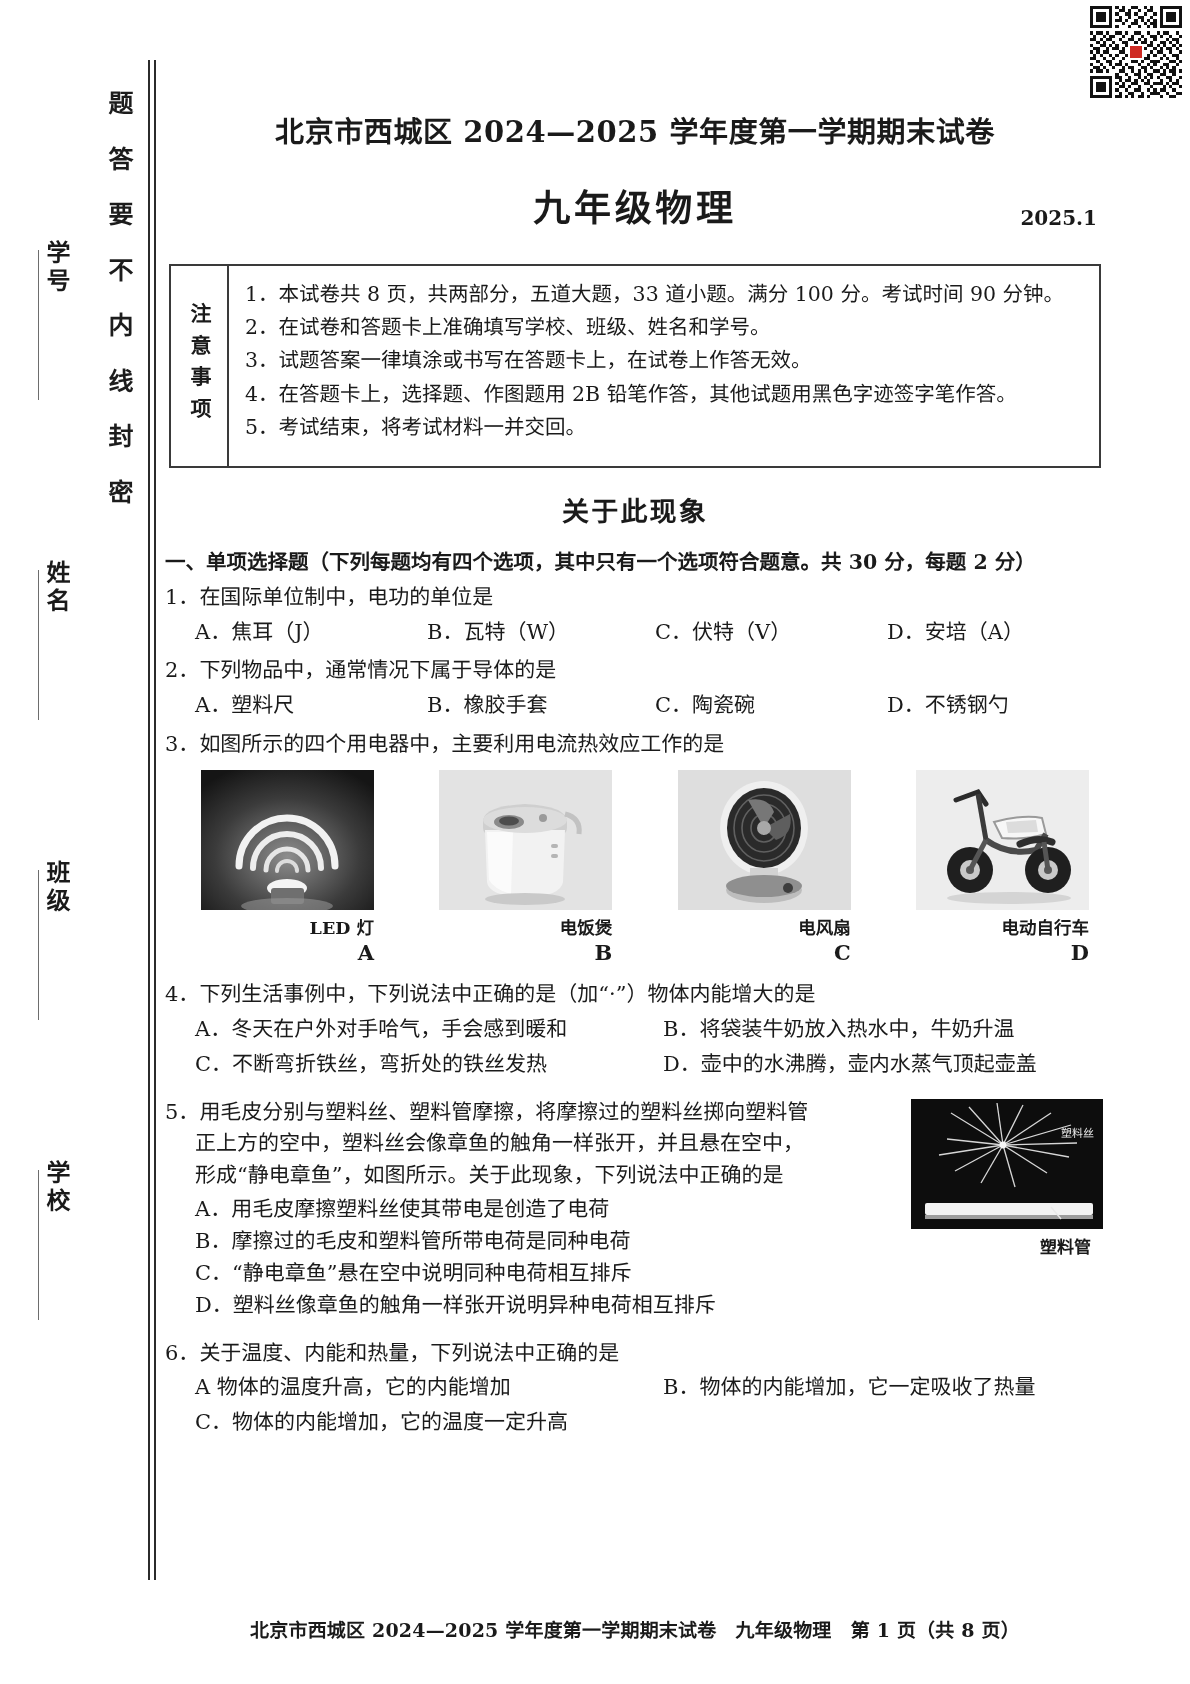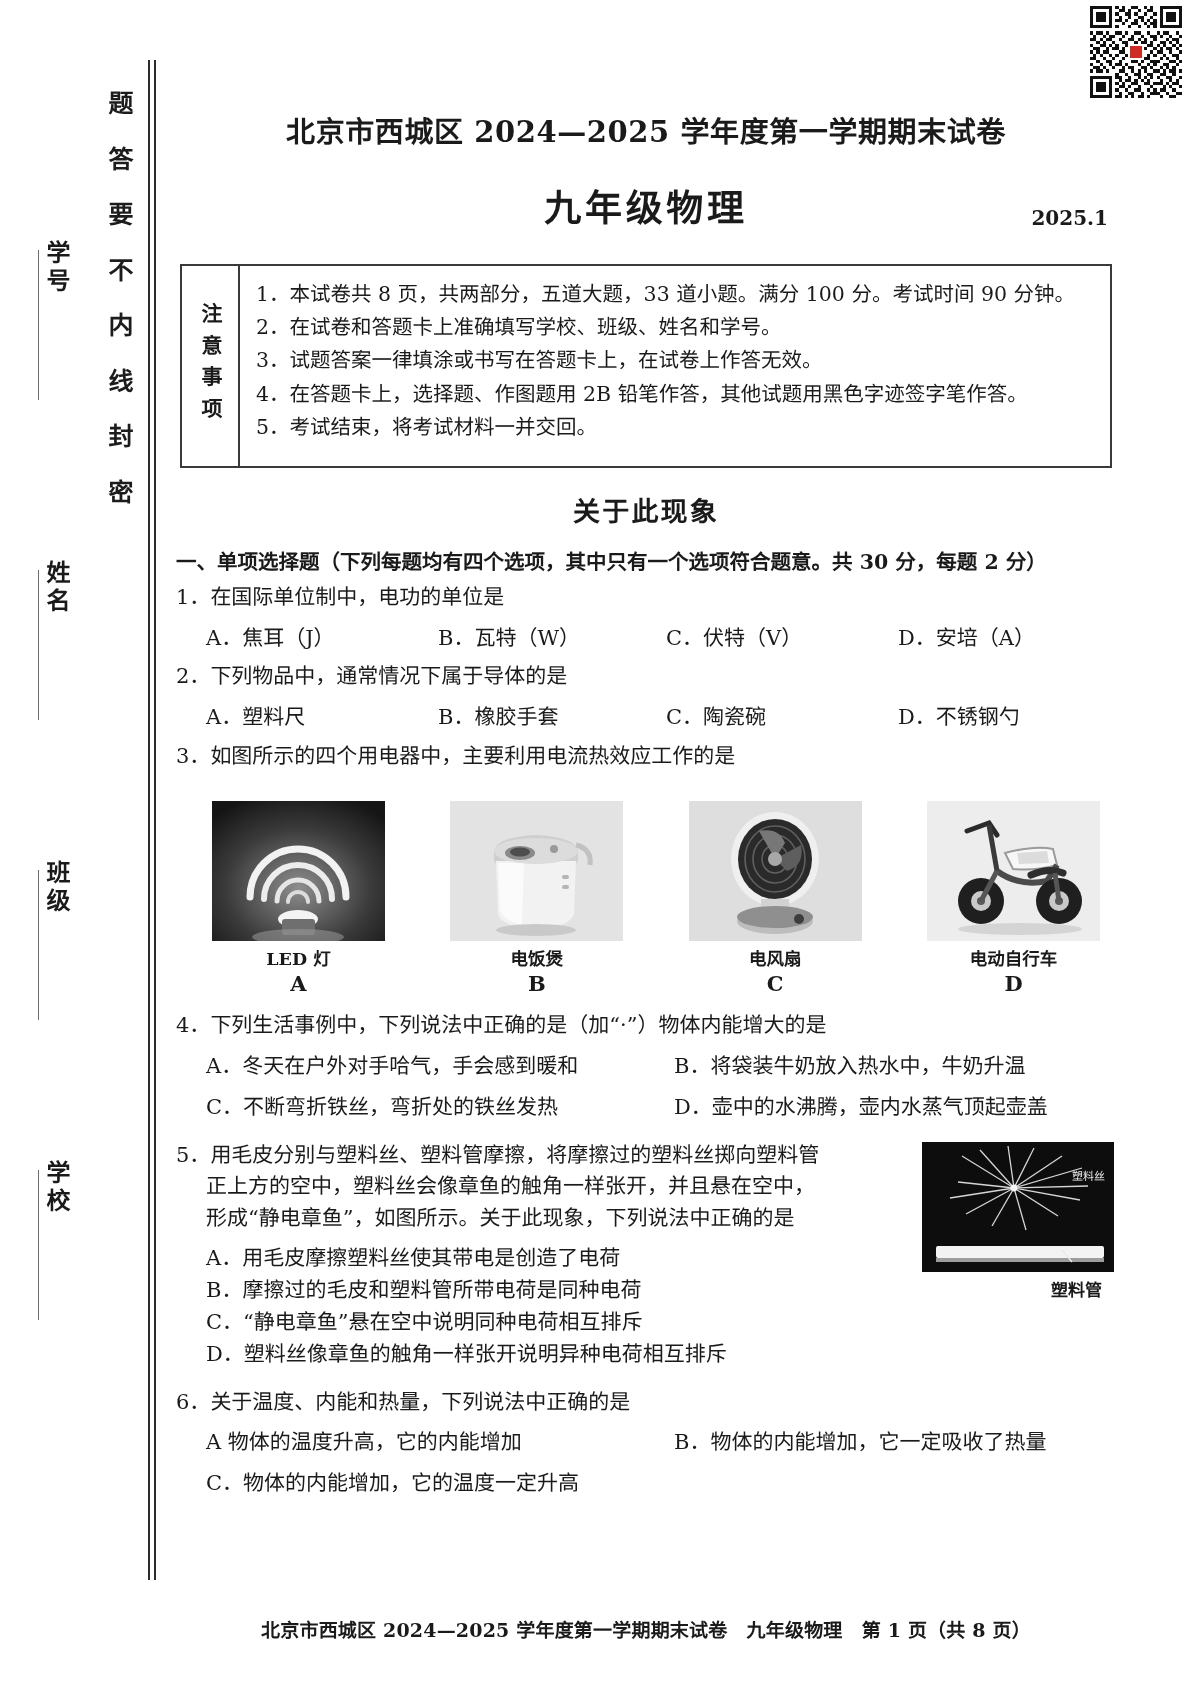--- a/index.html
+++ b/index.html
@@ -41,21 +41,21 @@
   }
   .seal-field .fline{
     display:block;border-left:1.5px solid #6d6d6d;height:150px;margin-top:10px;
   }
   .sf1{top:80px;}
   .sf2{top:400px;}
   .sf3{top:700px;}
   .sf4{top:1000px;}
 
   
-  .page{position:absolute;left:176px;top:0;width:940px;height:1684px;}
+  .page{position:absolute;left:165px;top:0;width:940px;height:1684px;}
 
   .doc-title{
     text-align:center;
     font-size:29px;
     font-weight:700;
     letter-spacing:0.02em;
     margin-top:108px;
     font-family:"DejaVu Serif","Liberation Serif",serif;
   }
   .subject-row{position:relative;margin-top:28px;height:54px;}
@@ -101,33 +101,33 @@
   .sec-head{
     margin-top:16px;font-size:20.5px;font-weight:700;white-space:nowrap;
     font-family:"DejaVu Serif","Liberation Serif",serif;
   }
 
   
   .q{margin-top:7px;font-family:"DejaVu Serif","Liberation Serif",serif;}
   .q-stem{font-size:21px;line-height:1.50;font-weight:500;display:flex;}
   .q-stem .qnum{min-width:30px;flex:0 0 auto;}
   .q-stem .qtext{flex:1;}
-  .opts-row{display:flex;margin-left:30px;margin-top:9px;font-size:21px;line-height:1.52;}
+  .opts-row{display:flex;margin-left:30px;margin-top:3px;font-size:21px;line-height:1.52;}
   .opts-row .opt{white-space:nowrap;}
   
   .opts-4 .opt:nth-child(1){width:232px;}
   .opts-4 .opt:nth-child(2){width:228px;}
   .opts-4 .opt:nth-child(3){width:232px;}
   
   .opts-2{display:flex;gap:18px;}
   .opts-2 .opt:nth-child(1){width:450px;}
 
   
   .pic-strip{display:flex;justify-content:space-between;margin:10px 16px 0 36px;}
-  .pic-cell{width:173px;text-align:center;margin-top:19px;}
+  .pic-cell{width:173px;text-align:right;}
   .pic-frame{width:173px;height:140px;overflow:hidden;position:relative;background:#d9d9d9;}
   .pic-cap{font-size:17.5px;font-weight:700;margin-top:4px;font-family:"DejaVu Serif","Liberation Serif",serif;}
   .pic-letter{font-size:21px;font-weight:700;margin-top:1px;font-family:"DejaVu Serif","Liberation Serif",serif;}
 
   
   .q5-wrap{position:relative;}
   .q5-fig{
     position:absolute;right:2px;top:2px;width:192px;
   }
   .q5-img{width:192px;height:130px;background:#86efac;position:relative;overflow:hidden;}

